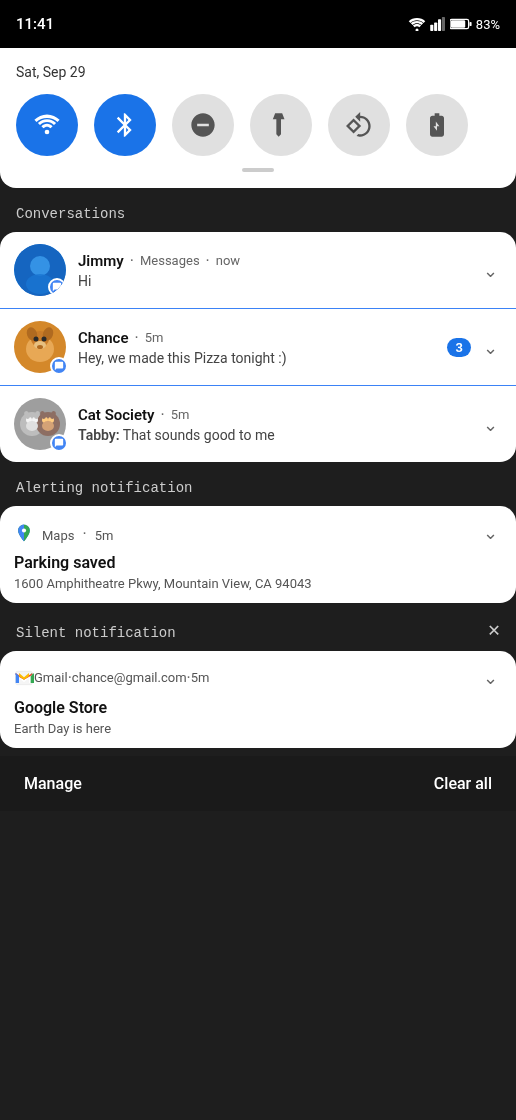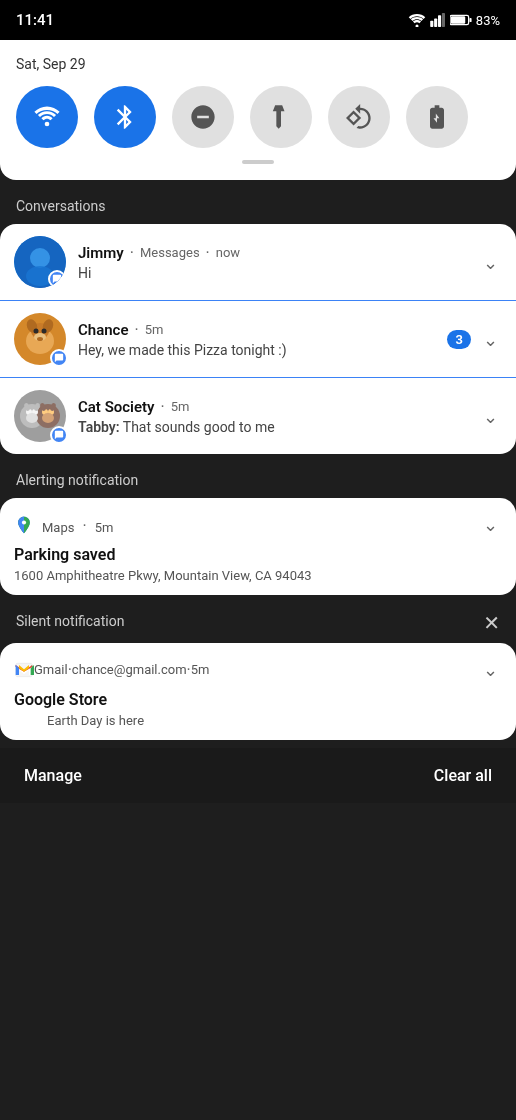--- a/index.html
+++ b/index.html
@@ -11,21 +11,21 @@
       overflow-x: hidden;
     }
 
     
     .status-bar {
       background: #000;
       display: flex;
       justify-content: space-between;
       align-items: center;
       padding: 8px 16px;
-      height: 40px;
+      height: 48px;
     }
     .status-time {
       color: #fff;
       font-size: 15px;
       font-weight: 500;
     }
     .status-icons {
       display: flex;
       align-items: center;
       gap: 4px;
@@ -79,22 +79,23 @@
       border-radius: 2px;
       margin: 12px auto 0;
     }
 
     
     .section-label {
       color: #ccc;
       font-size: 14px;
       padding: 10px 16px;
       display: flex;
-      align-items: flex-start;
+      align-items: flex-end;
       justify-content: space-between;
+      font-family: Liberation Mono, monospace;
     }
     .section-close {
       color: #ccc;
       font-size: 20px;
       cursor: pointer;
       line-height: 1;
     }
 
     
     .card {
@@ -245,21 +246,20 @@
     .gmail-title {
       font-size: 16px;
       font-weight: 600;
       color: #111;
       padding: 0 14px 4px;
     }
     .gmail-body {
       font-size: 13px;
       color: #555;
       padding: 0 14px 12px;
-      margin-left: 33px;
     }
 
     
     .bottom-bar {
       background: #1a1a1a;
       display: flex;
       justify-content: space-between;
       align-items: center;
       padding: 18px 24px;
       position: sticky;

